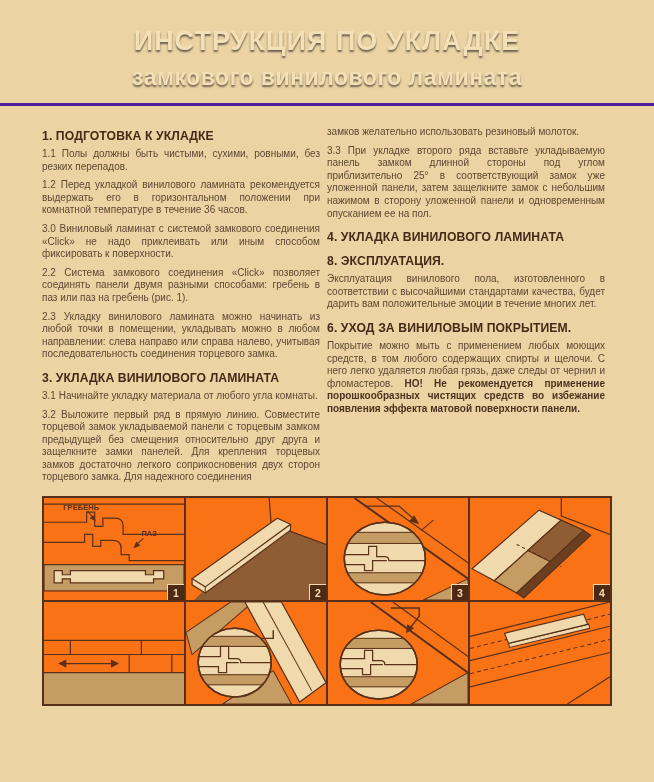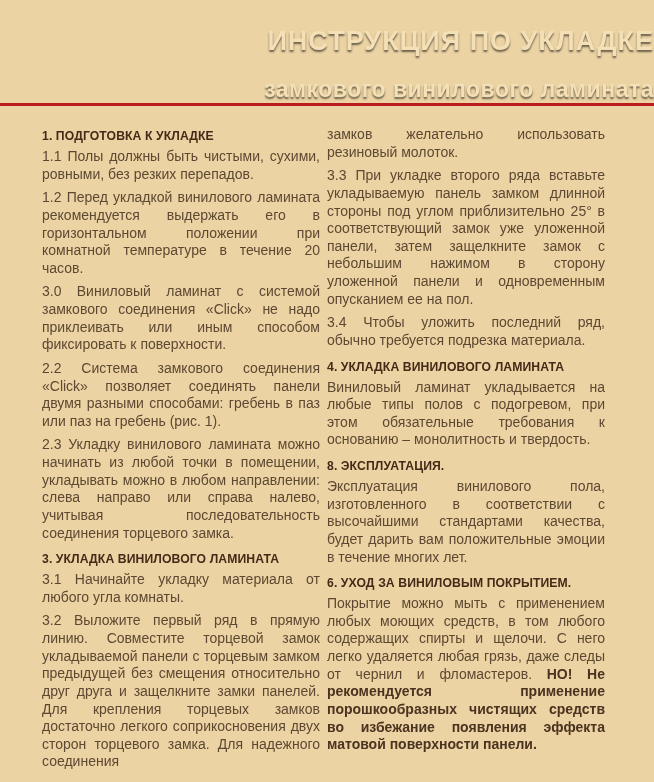--- a/index.html
+++ b/index.html
@@ -9,86 +9,84 @@
     font-family:"Liberation Sans","DejaVu Sans",sans-serif;
     -webkit-font-smoothing:antialiased;
   }
   
   .wood-header{
     height:103px;
     background:
       repeating-linear-gradient(180deg, rgba(255,190,130,0.05) 0 1px, rgba(0,0,0,0) 1px 7px),
       linear-gradient(90deg,#3a1d0e 0%,#301608 22%,#44220f 36%,#4a2410 52%,#361a0b 53%,#3f1f0d 74%,#2c1407 88%,#38表1b0d 100%),
       #381b0d;
-    border-bottom:3px solid #b91c1c;
-    text-align:right;color:#f4e0b6;
+    border-bottom:3px solid #4c1d95;
+    text-align:center;color:#f4e0b6;
   }
   .wood-header .title{
     padding-top:26px;font-size:27px;font-weight:bold;letter-spacing:1px;
     text-shadow:0 2px 2px rgba(0,0,0,0.55);
   }
   .wood-header .subtitle{
-    margin-top:19px;font-size:23px;font-weight:bold;letter-spacing:0.5px;
+    margin-top:7px;font-size:23px;font-weight:bold;letter-spacing:0.5px;
     text-shadow:0 2px 2px rgba(0,0,0,0.55);
   }
   
   .content{
     display:flex;gap:7px;padding:20px 42px 0 42px;
   }
   .col{width:278px;}
   .col h3{
     margin:10px 0 5px 0;font-size:12.2px;font-weight:bold;color:#432b18;letter-spacing:0.1px;
   }
   .col h3.first{margin-top:3px;}
   .col p{
-    margin:0 0 6px 0;font-size:14px;line-height:1.26;color:#5d4832;
+    margin:0 0 6px 0;font-size:10px;line-height:1.26;color:#5d4832;
     text-align:justify;
   }
   .col p b{color:#4a3320;}
   
   .figures{
     margin:6px 42px 0 42px;height:206px;box-sizing:content-box;
     border:2px solid #57301a;background:#57301a;
     display:grid;grid-template-columns:repeat(4,1fr);grid-template-rows:repeat(2,1fr);gap:2px;
   }
-  .fig{position:relative;background:#3b82f6;overflow:hidden;}
+  .fig{position:relative;background:#f97316;overflow:hidden;}
   .fig svg{display:block;width:100%;height:100%;}
   .badge{
     position:absolute;right:0;bottom:0;width:16px;height:15px;
     background:#4d2a15;color:#f3ddae;font-size:10.5px;font-weight:bold;
     display:flex;align-items:center;justify-content:center;
     border-left:1px solid #efd9ad;border-top:1px solid #efd9ad;
   }
 </style>
 </head>
 <body>
 
 <div class="wood-header">
   <div class="title">ИНСТРУКЦИЯ ПО УКЛАДКЕ</div>
   <div class="subtitle">замкового винилового ламината</div>
 </div>
 
 <div class="content">
   <div class="col">
     <h3 class="first">1. ПОДГОТОВКА К УКЛАДКЕ</h3>
     <p>1.1 Полы должны быть чистыми, сухими, ровными, без резких перепадов.</p>
-    <p>1.2 Перед укладкой винилового ламината рекомендуется выдержать его в горизонтальном положении при комнатной температуре в течение 20 часов.</p>
+    <p>1.2 Перед укладкой винилового ламината рекомендуется выдержать его в горизонтальном положении при комнатной температуре в течение 36 часов.</p>
     <p>3.0 Виниловый ламинат с системой замкового соединения «Click» не надо приклеивать или иным способом фиксировать к поверхности.</p>
     <p>2.2 Система замкового соединения «Click» позволяет соединять панели двумя разными способами: гребень в паз или паз на гребень (рис. 1).</p>
     <p>2.3 Укладку винилового ламината можно начинать из любой точки в помещении, укладывать можно в любом направлении: слева направо или справа налево, учитывая последовательность соединения торцевого замка.</p>
     <h3>3. УКЛАДКА ВИНИЛОВОГО ЛАМИНАТА</h3>
     <p>3.1 Начинайте укладку материала от любого угла комнаты.</p>
     <p>3.2 Выложите первый ряд в прямую линию. Совместите торцевой замок укладываемой панели с торцевым замком предыдущей без смещения относительно друг друга и защелкните замки панелей. Для крепления торцевых замков достаточно легкого соприкосновения двух сторон торцевого замка. Для надежного соединения</p>
   </div>
   <div class="col">
     <p>замков желательно использовать резиновый молоток.</p>
     <p>3.3 При укладке второго ряда вставьте укладываемую панель замком длинной стороны под углом приблизительно 25° в соответствующий замок уже уложенной панели, затем защелкните замок с небольшим нажимом в сторону уложенной панели и одновременным опусканием ее на пол.</p>
-    <p>3.4 Чтобы уложить последний ряд, обычно требуется подрезка материала.</p>
     <h3>4. УКЛАДКА ВИНИЛОВОГО ЛАМИНАТА</h3>
-    <p>Виниловый ламинат укладывается на любые типы полов с подогревом, при этом обязательные требования к основанию – монолитность и твердость.</p>
     <h3>8. ЭКСПЛУАТАЦИЯ.</h3>
     <p>Эксплуатация винилового пола, изготовленного в соответствии с высочайшими стандартами качества, будет дарить вам положительные эмоции в течение многих лет.</p>
     <h3>6. УХОД ЗА ВИНИЛОВЫМ ПОКРЫТИЕМ.</h3>
     <p><span>Покрытие можно мыть с применением любых моющих средств, в том любого содержащих спирты и щелочи. С него легко удаляется любая грязь, даже следы от чернил и фломастеров. </span><b>НО! Не рекомендуется применение порошкообразных чистящих средств во избежание появления эффекта матовой поверхности панели.</b></p>
   </div>
 </div>
 
 <div class="figures">
 
   <div class="fig">

